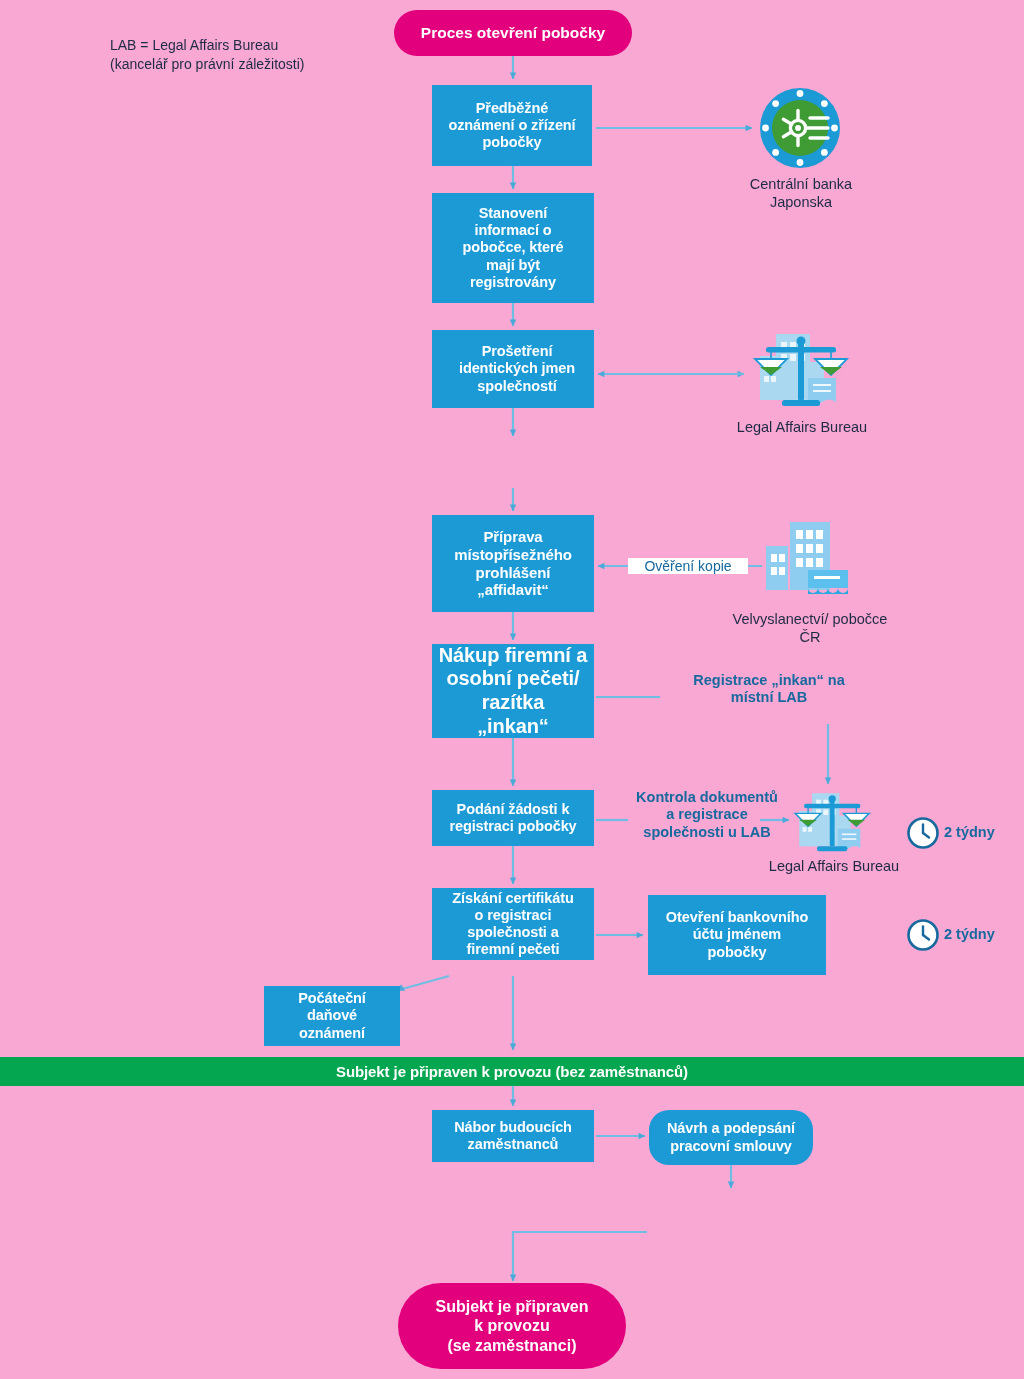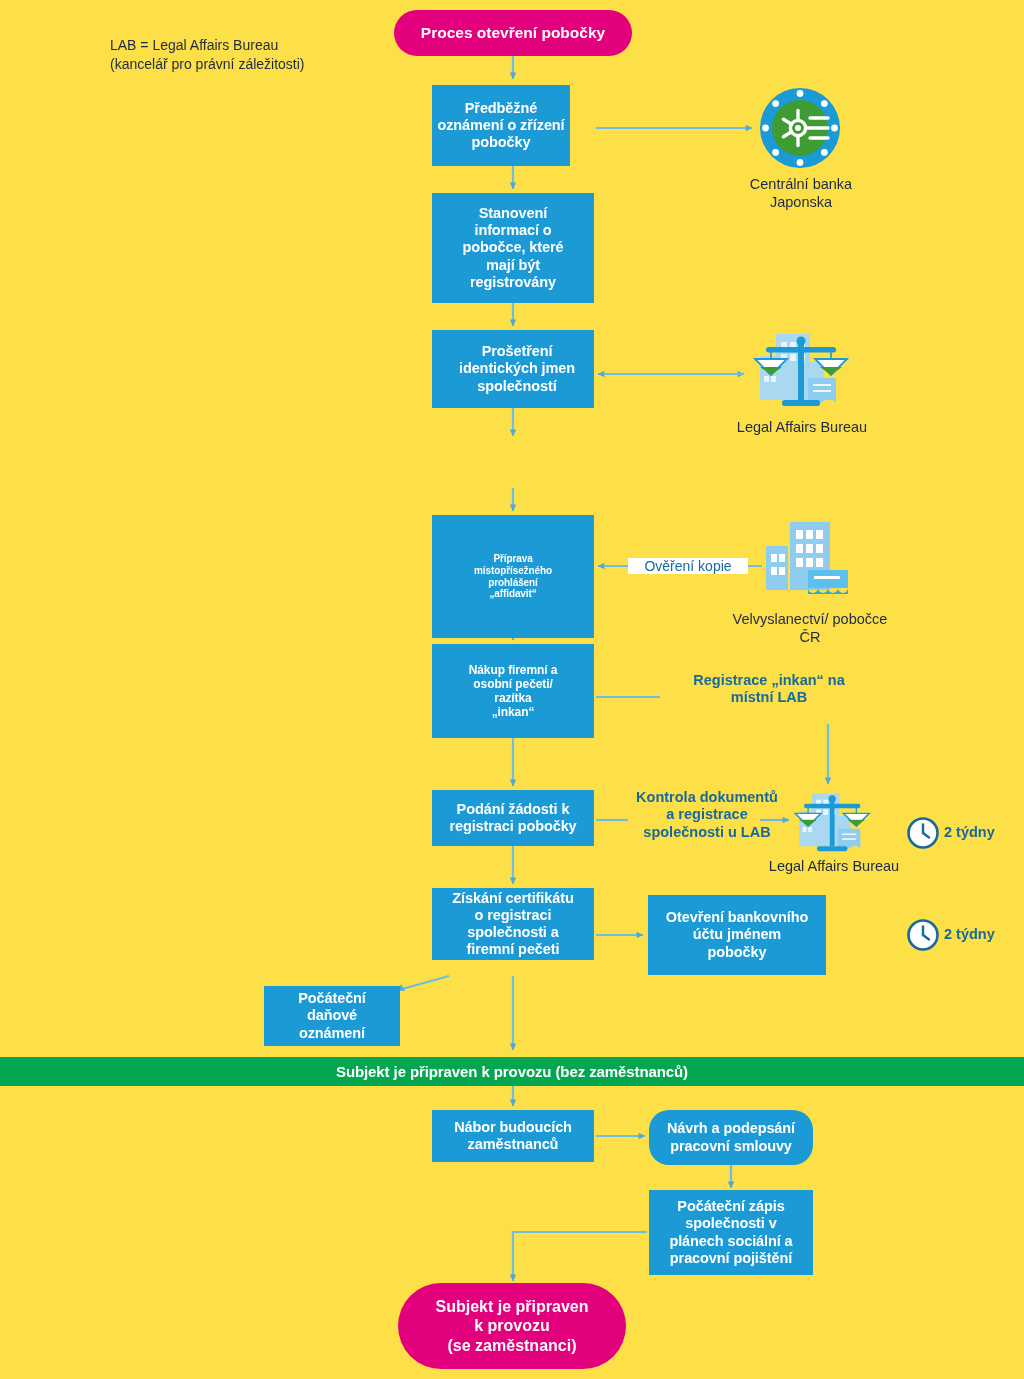--- a/index.html
+++ b/index.html
@@ -8,21 +8,21 @@
     padding: 0;
     background: #ffffff;
   }
   body {
     font-family: "Liberation Sans", sans-serif;
   }
   #canvas {
     position: relative;
     width: 1024px;
     height: 1379px;
-    background: #fde047;
+    background: #f9a8d4;
     overflow: hidden;
   }
 
   
   .pbox {
     position: absolute;
     box-sizing: border-box;
     background: #1b9ad6;
     color: #ffffff;
     font-weight: bold;
@@ -190,49 +190,49 @@
   <div class="term" style="left:394px; top:10px; width:238px; height:46px; font-size:15.5px;">
     <span>Proces otevření pobočky</span>
   </div>
 
   <div class="term" style="left:398px; top:1283px; width:228px; height:86px; font-size:16px; white-space:pre-line;">
     <span>Subjekt je připraven
 k provozu
 (se zaměstnanci)</span>
   </div>
 
-  <div class="pbox" style="left:432px; top:85px; width:138px; height:81px; font-size:14.5px; white-space:pre-line;">
+  <div class="pbox" style="left:432px; top:85px; width:160px; height:81px; font-size:14.5px; white-space:pre-line;">
     <span>Předběžné
 oznámení o zřízení
 pobočky</span>
   </div>
 
   <div class="pbox" style="left:432px; top:193px; width:162px; height:110px; font-size:14.5px; white-space:pre-line;">
     <span>Stanovení
 informací o
 pobočce, které
 mají být
 registrovány</span>
   </div>
 
   <div class="pbox" style="left:432px; top:330px; width:162px; height:78px; font-size:14.5px; white-space:pre-line;padding-left:12px;">
     <span>Prošetření
 identických jmen
 společností</span>
   </div>
 
 
-  <div class="pbox" style="left:432px; top:515px; width:162px; height:123px; font-size:10px; white-space:pre-line;">
+  <div class="pbox" style="left:432px; top:515px; width:162px; height:97px; font-size:15px; white-space:pre-line;">
     <span>Příprava
 místopřísežného
 prohlášení
 „affidavit“</span>
   </div>
 
-  <div class="pbox" style="left:432px; top:644px; width:162px; height:94px; font-size:12px; white-space:pre-line;">
+  <div class="pbox" style="left:432px; top:644px; width:162px; height:94px; font-size:20px; white-space:pre-line;">
     <span>Nákup firemní a
 osobní pečeti/
 razítka
 „inkan“</span>
   </div>
 
   <div class="pbox" style="left:432px; top:790px; width:162px; height:56px; font-size:14.5px; white-space:pre-line;">
     <span>Podání žádosti k
 registraci pobočky</span>
   </div>
@@ -259,26 +259,20 @@
   <div class="pbox" style="left:432px; top:1110px; width:162px; height:52px; font-size:14.5px; white-space:pre-line;">
     <span>Nábor budoucích
 zaměstnanců</span>
   </div>
 
   <div class="pbox" style="left:649px; top:1110px; width:164px; height:55px; font-size:14.5px; white-space:pre-line;border-radius:20px;">
     <span>Návrh a podepsání
 pracovní smlouvy</span>
   </div>
 
-  <div class="pbox" style="left:649px; top:1190px; width:164px; height:85px; font-size:14.5px; white-space:pre-line;">
-    <span>Počáteční zápis
-společnosti v
-plánech sociální a
-pracovní pojištění</span>
-  </div>
 
   <div class="banner" style="top:1057px; height:29px;">
     <span>Subjekt je připraven k provozu (bez zaměstnanců)</span>
   </div>
 
   <div class="icon" style="left:758px; top:86px; width:84px; height:84px;">
     <svg width="84" height="84" viewBox="0 0 84 84">
       <circle cx="42" cy="42" r="40" fill="#1b9ad6"></circle>
       <g fill="#ffffff">
         <circle cx="42" cy="7.5" r="3.4"></circle>

